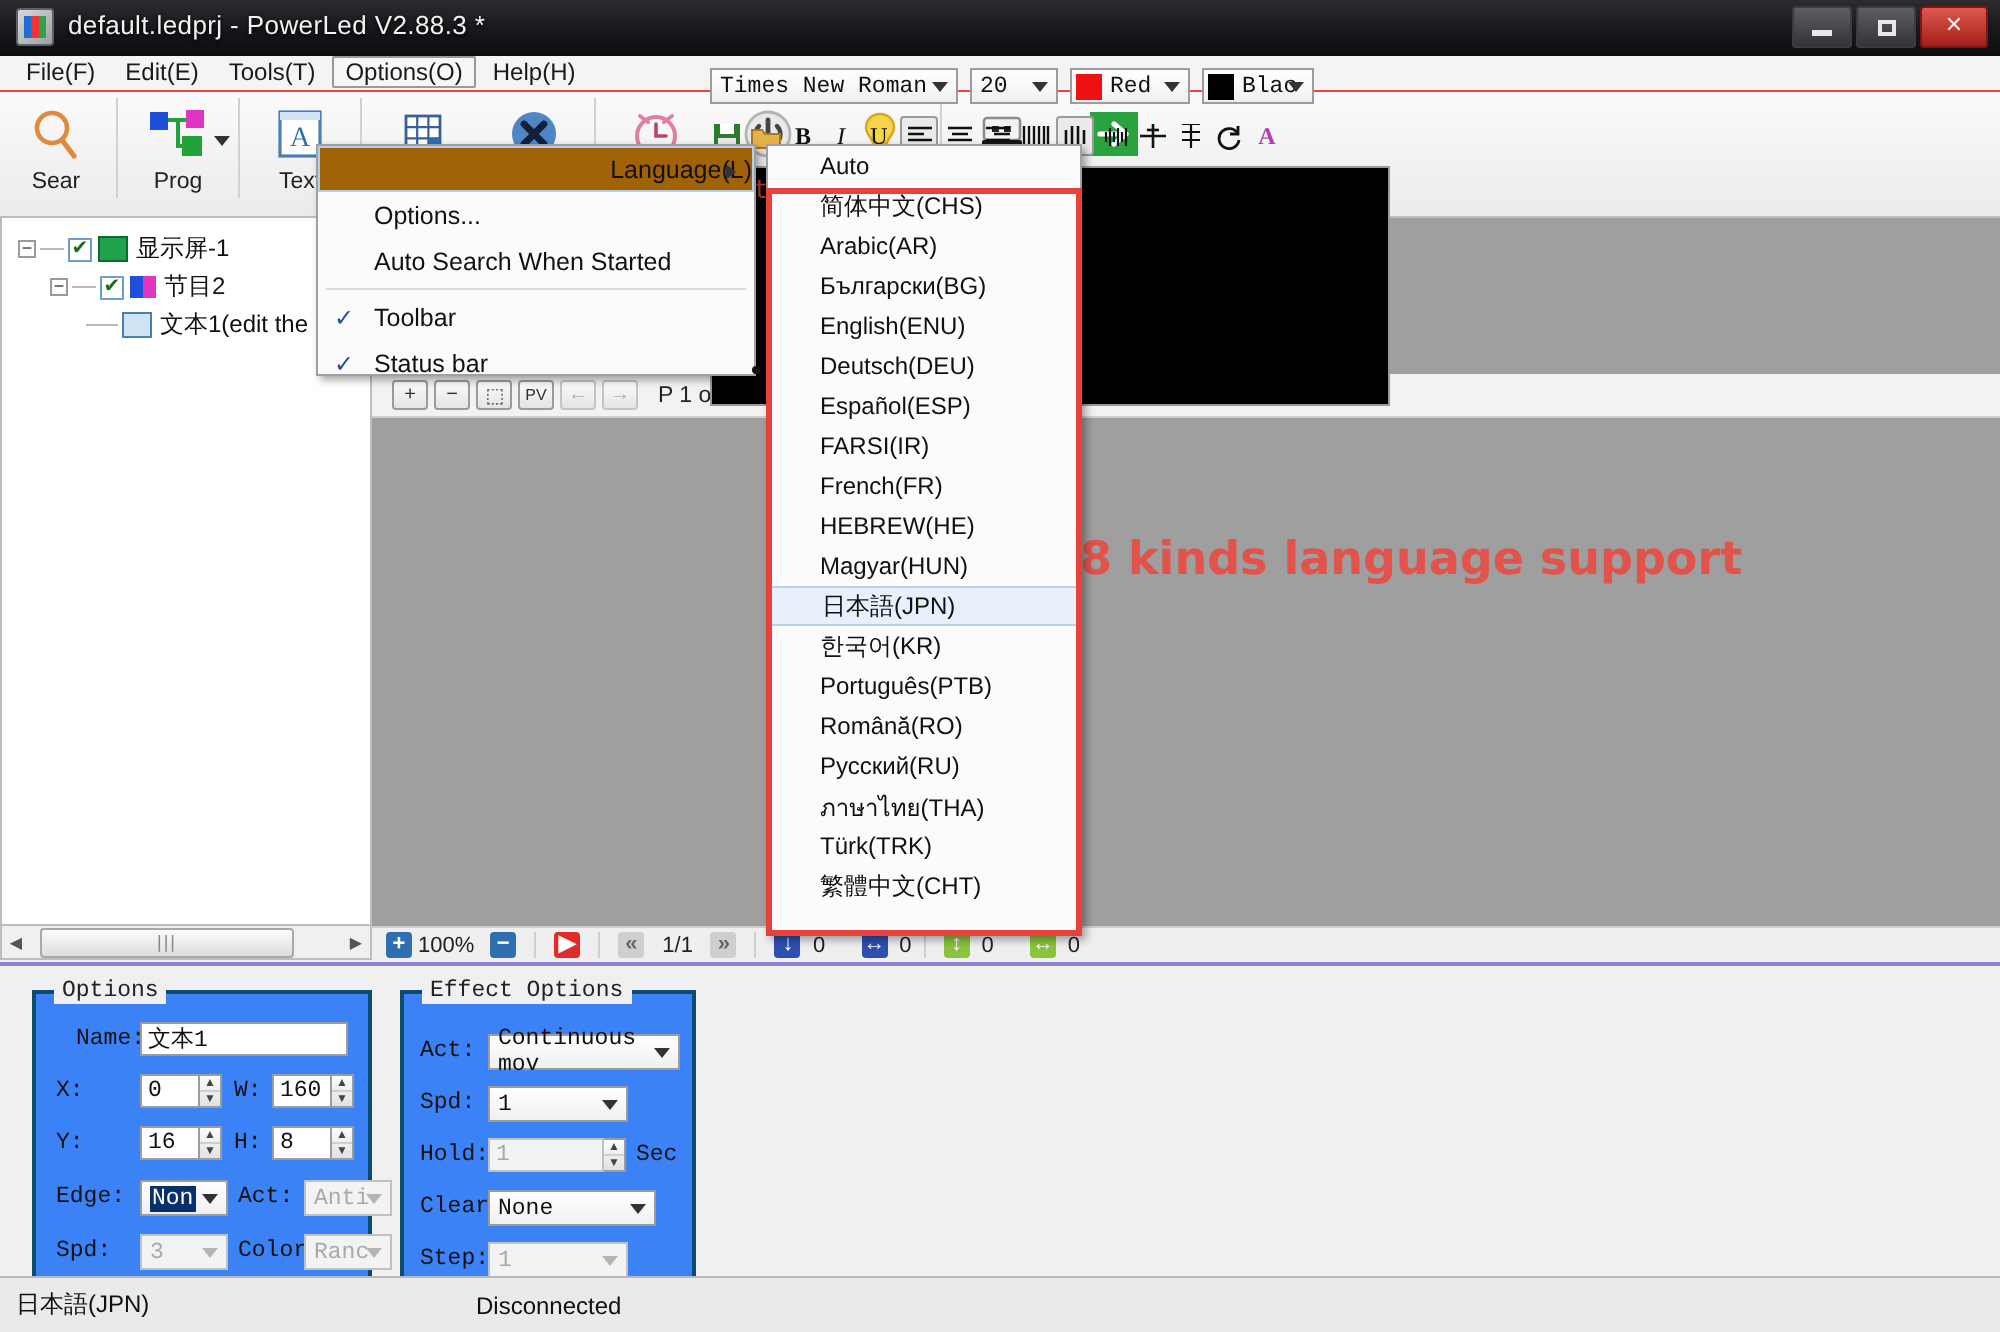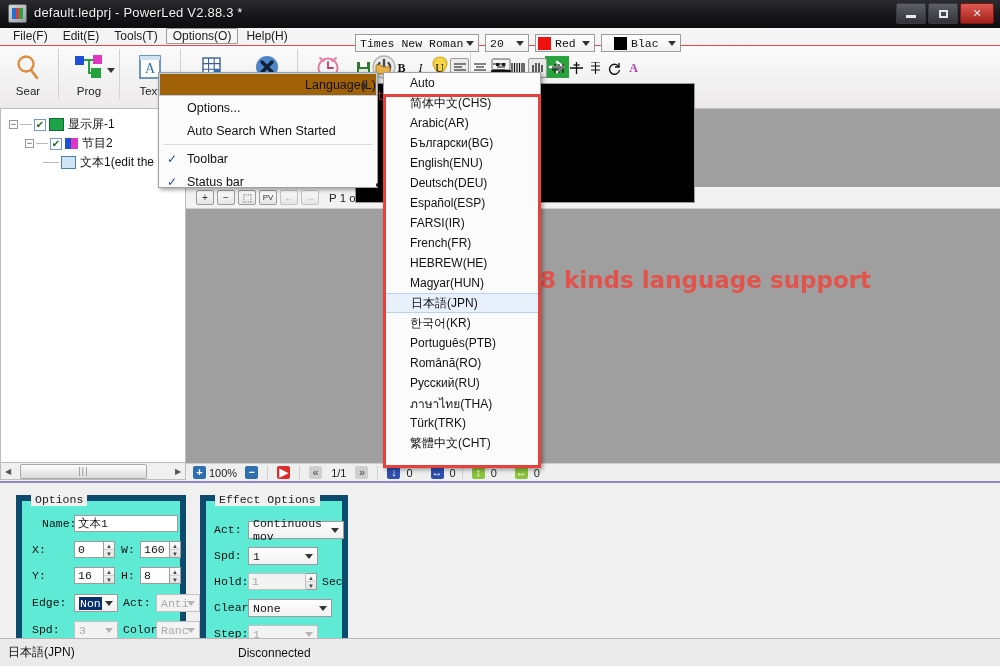--- a/index.html
+++ b/index.html
@@ -150,21 +150,21 @@
   .zb-sq{width:13px;height:13px;border-radius:2px;display:inline-flex;align-items:center;justify-content:center;
          color:#fff;font-size:11px;font-weight:bold;line-height:1;margin:0 3px;}
   .zb-sep{width:1px;height:13px;background:#cfcfcf;margin:0 6px;}
 
   
   .bottom{
     position:absolute;left:0;top:453px;width:1000px;height:185px;
     background:#f0f0f0;border-top:2px solid #8d84d6;
   }
   .grp{
-    position:absolute;border:6px solid #0c4a6e;background:#5eead4;
+    position:absolute;border:2px solid #0c4a6e;background:#3b82f6;
     box-sizing:border-box;
   }
   .grp > .cap{
     position:absolute;left:9px;top:-8px;background:#f0f0f0;padding:0 4px;
     font-size:11.5px;color:#222;font-family:"Liberation Mono",monospace;
   }
   .fld-lbl{font-size:11.5px;color:#111;font-family:"Liberation Mono",monospace;}
   .inp{
     border:1px solid #9c9c9c;background:#fff;height:17px;box-sizing:border-box;
     font-size:11.5px;color:#111;padding:0 3px;display:flex;align-items:center;
@@ -549,21 +549,21 @@
         </div>
         <div class="sel" style="width:44px;">
           <span>20</span>
           <i class="dn"></i>
         </div>
         <div class="sel" style="width:60px;padding-left:2px;">
           <span style="width:13px;height:13px;background:#ee1111;display:inline-block;margin-right:4px;"></span>
           <span>Red</span>
           <i class="dn"></i>
         </div>
-        <div class="sel" style="width:80px;padding-left:12px;">
+        <div class="sel" style="width:56px;padding-left:2px;">
           <span style="width:13px;height:13px;background:#000;display:inline-block;margin-right:4px;"></span>
           <span>Blac</span>
           <i class="dn"></i>
         </div>
       </div>
 
       <div class="fmtrow">
         <div class="fbtn">
           <svg width="15" height="15" viewBox="0 0 15 15">
               <rect x="1" y="1" width="13" height="13" fill="#2f7a2f"></rect>

